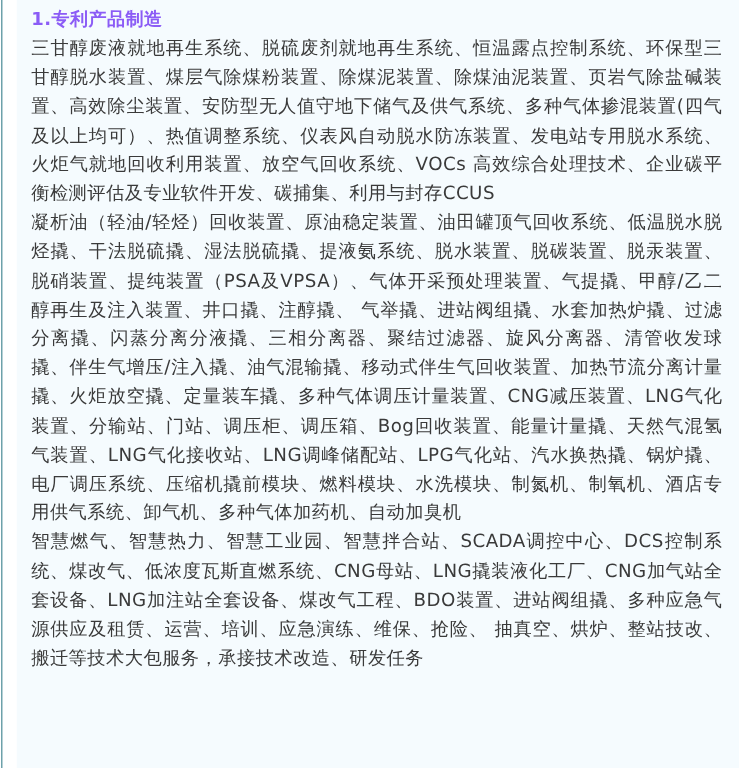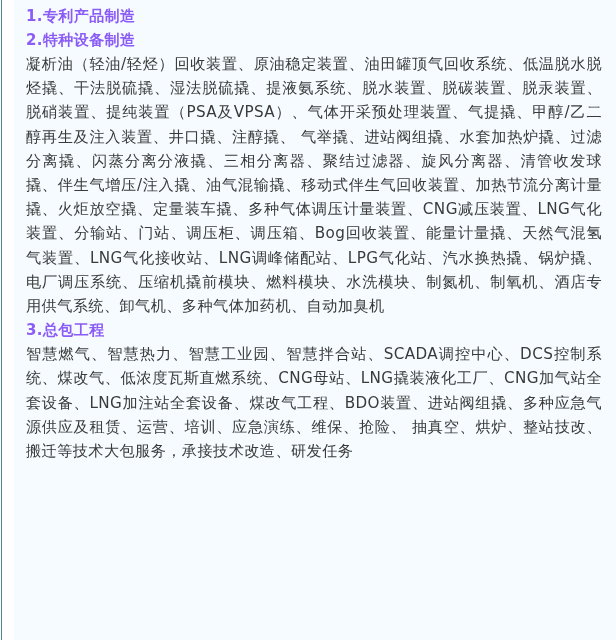--- a/index.html
+++ b/index.html
@@ -29,17 +29,16 @@
   .section-body { margin: 0; }
 </style>
 </head>
 <body>
 
 <div class="left-rule"></div>
 <div class="panel">
 </div>
 <div class="content">
   <p class="section-title">1.专利产品制造</p>
-  <p class="section-title">2.特种设备制造</p>
+  <p class="section-body">三甘醇废液就地再生系统、脱硫废剂就地再生系统、恒温露点控制系统、环保型三甘醇脱水装置、煤层气除煤粉装置、除煤泥装置、除煤油泥装置、页岩气除盐碱装置、高效除尘装置、安防型无人值守地下储气及供气系统、多种气体掺混装置(四气及以上均可）、热值调整系统、仪表风自动脱水防冻装置、发电站专用脱水系统、火炬气就地回收利用装置、放空气回收系统、VOCs 高效综合处理技术、企业碳平衡检测评估及专业软件开发、碳捕集、利用与封存CCUS</p>
   <p class="section-body">凝析油（轻油/轻烃）回收装置、原油稳定装置、油田罐顶气回收系统、低温脱水脱烃撬、干法脱硫撬、湿法脱硫撬、提液氨系统、脱水装置、脱碳装置、脱汞装置、脱硝装置、提纯装置（PSA及VPSA）、气体开采预处理装置、气提撬、甲醇/乙二醇再生及注入装置、井口撬、注醇撬、 气举撬、进站阀组撬、水套加热炉撬、过滤分离撬、闪蒸分离分液撬、三相分离器、聚结过滤器、旋风分离器、清管收发球撬、伴生气增压/注入撬、油气混输撬、移动式伴生气回收装置、加热节流分离计量撬、火炬放空撬、定量装车撬、多种气体调压计量装置、CNG减压装置、LNG气化装置、分输站、门站、调压柜、调压箱、Bog回收装置、能量计量撬、天然气混氢气装置、LNG气化接收站、LNG调峰储配站、LPG气化站、汽水换热撬、锅炉撬、电厂调压系统、压缩机撬前模块、燃料模块、水洗模块、制氮机、制氧机、酒店专用供气系统、卸气机、多种气体加药机、自动加臭机</p>
-  <p class="section-title">3.总包工程</p>
   <p class="section-body">智慧燃气、智慧热力、智慧工业园、智慧拌合站、SCADA调控中心、DCS控制系统、煤改气、低浓度瓦斯直燃系统、CNG母站、LNG撬装液化工厂、CNG加气站全套设备、LNG加注站全套设备、煤改气工程、BDO装置、进站阀组撬、多种应急气源供应及租赁、运营、培训、应急演练、维保、抢险、 抽真空、烘炉、整站技改、搬迁等技术大包服务，承接技术改造、研发任务</p>
 </div>
 
 </body></html>

